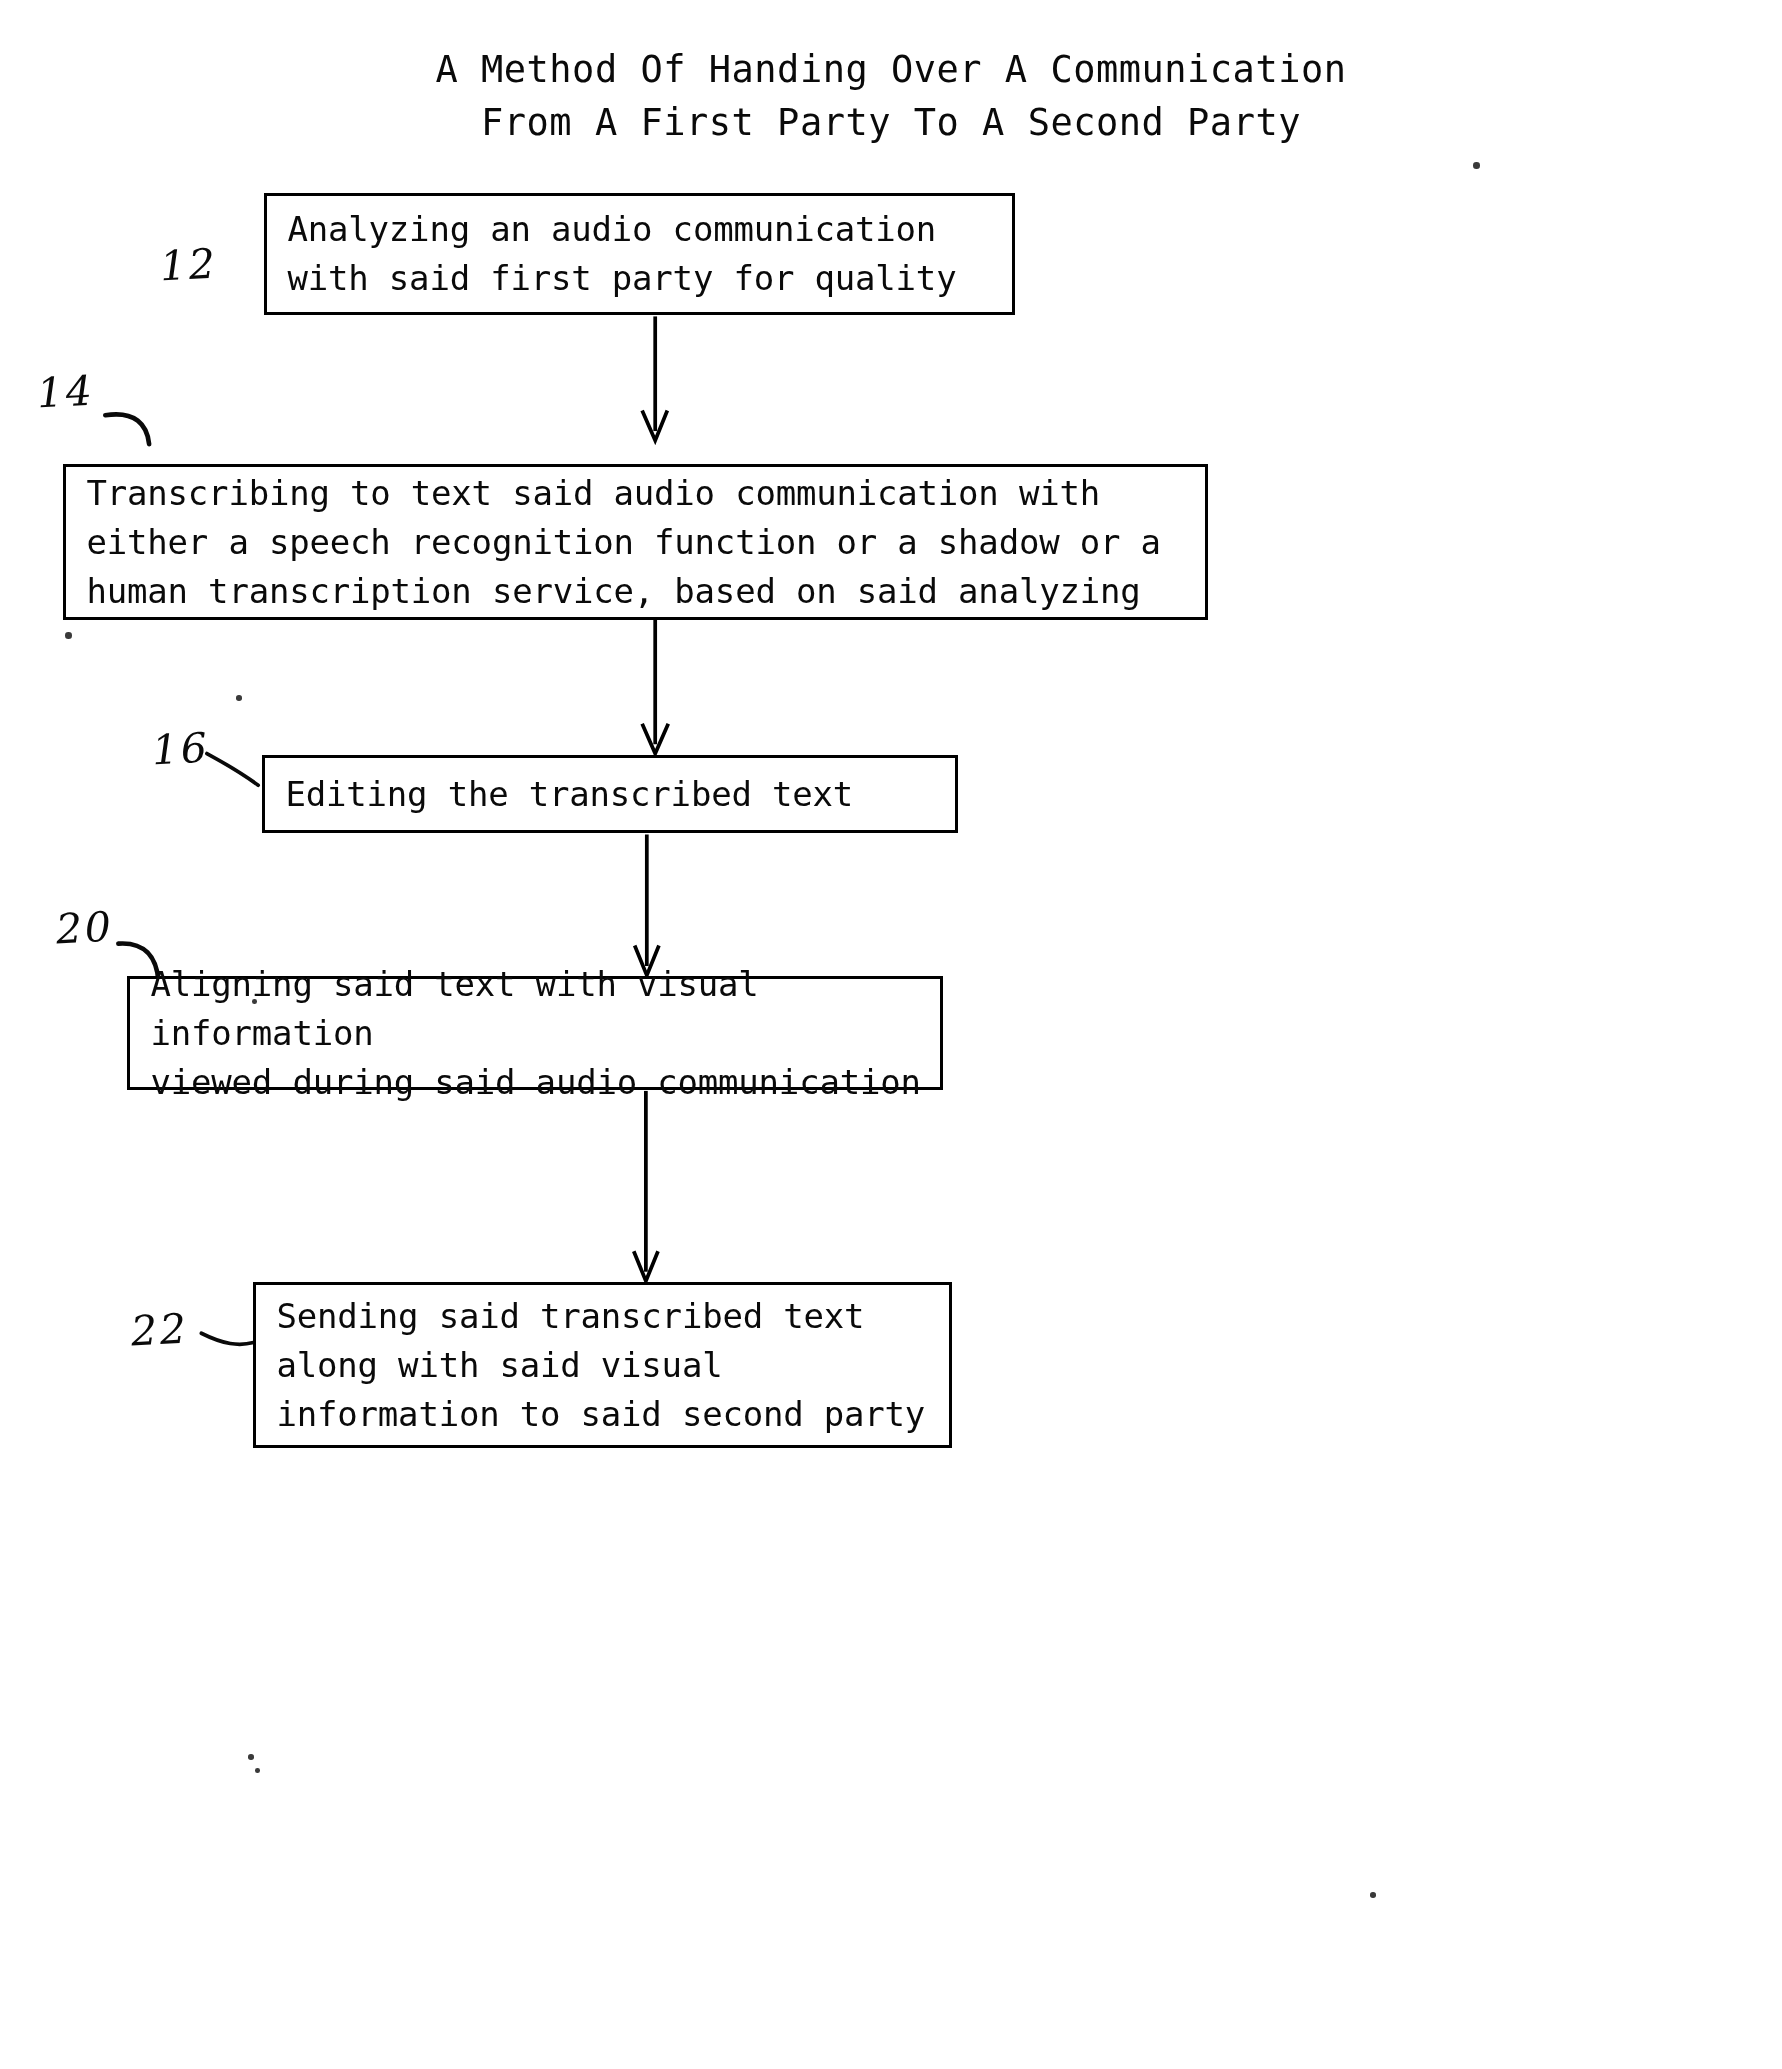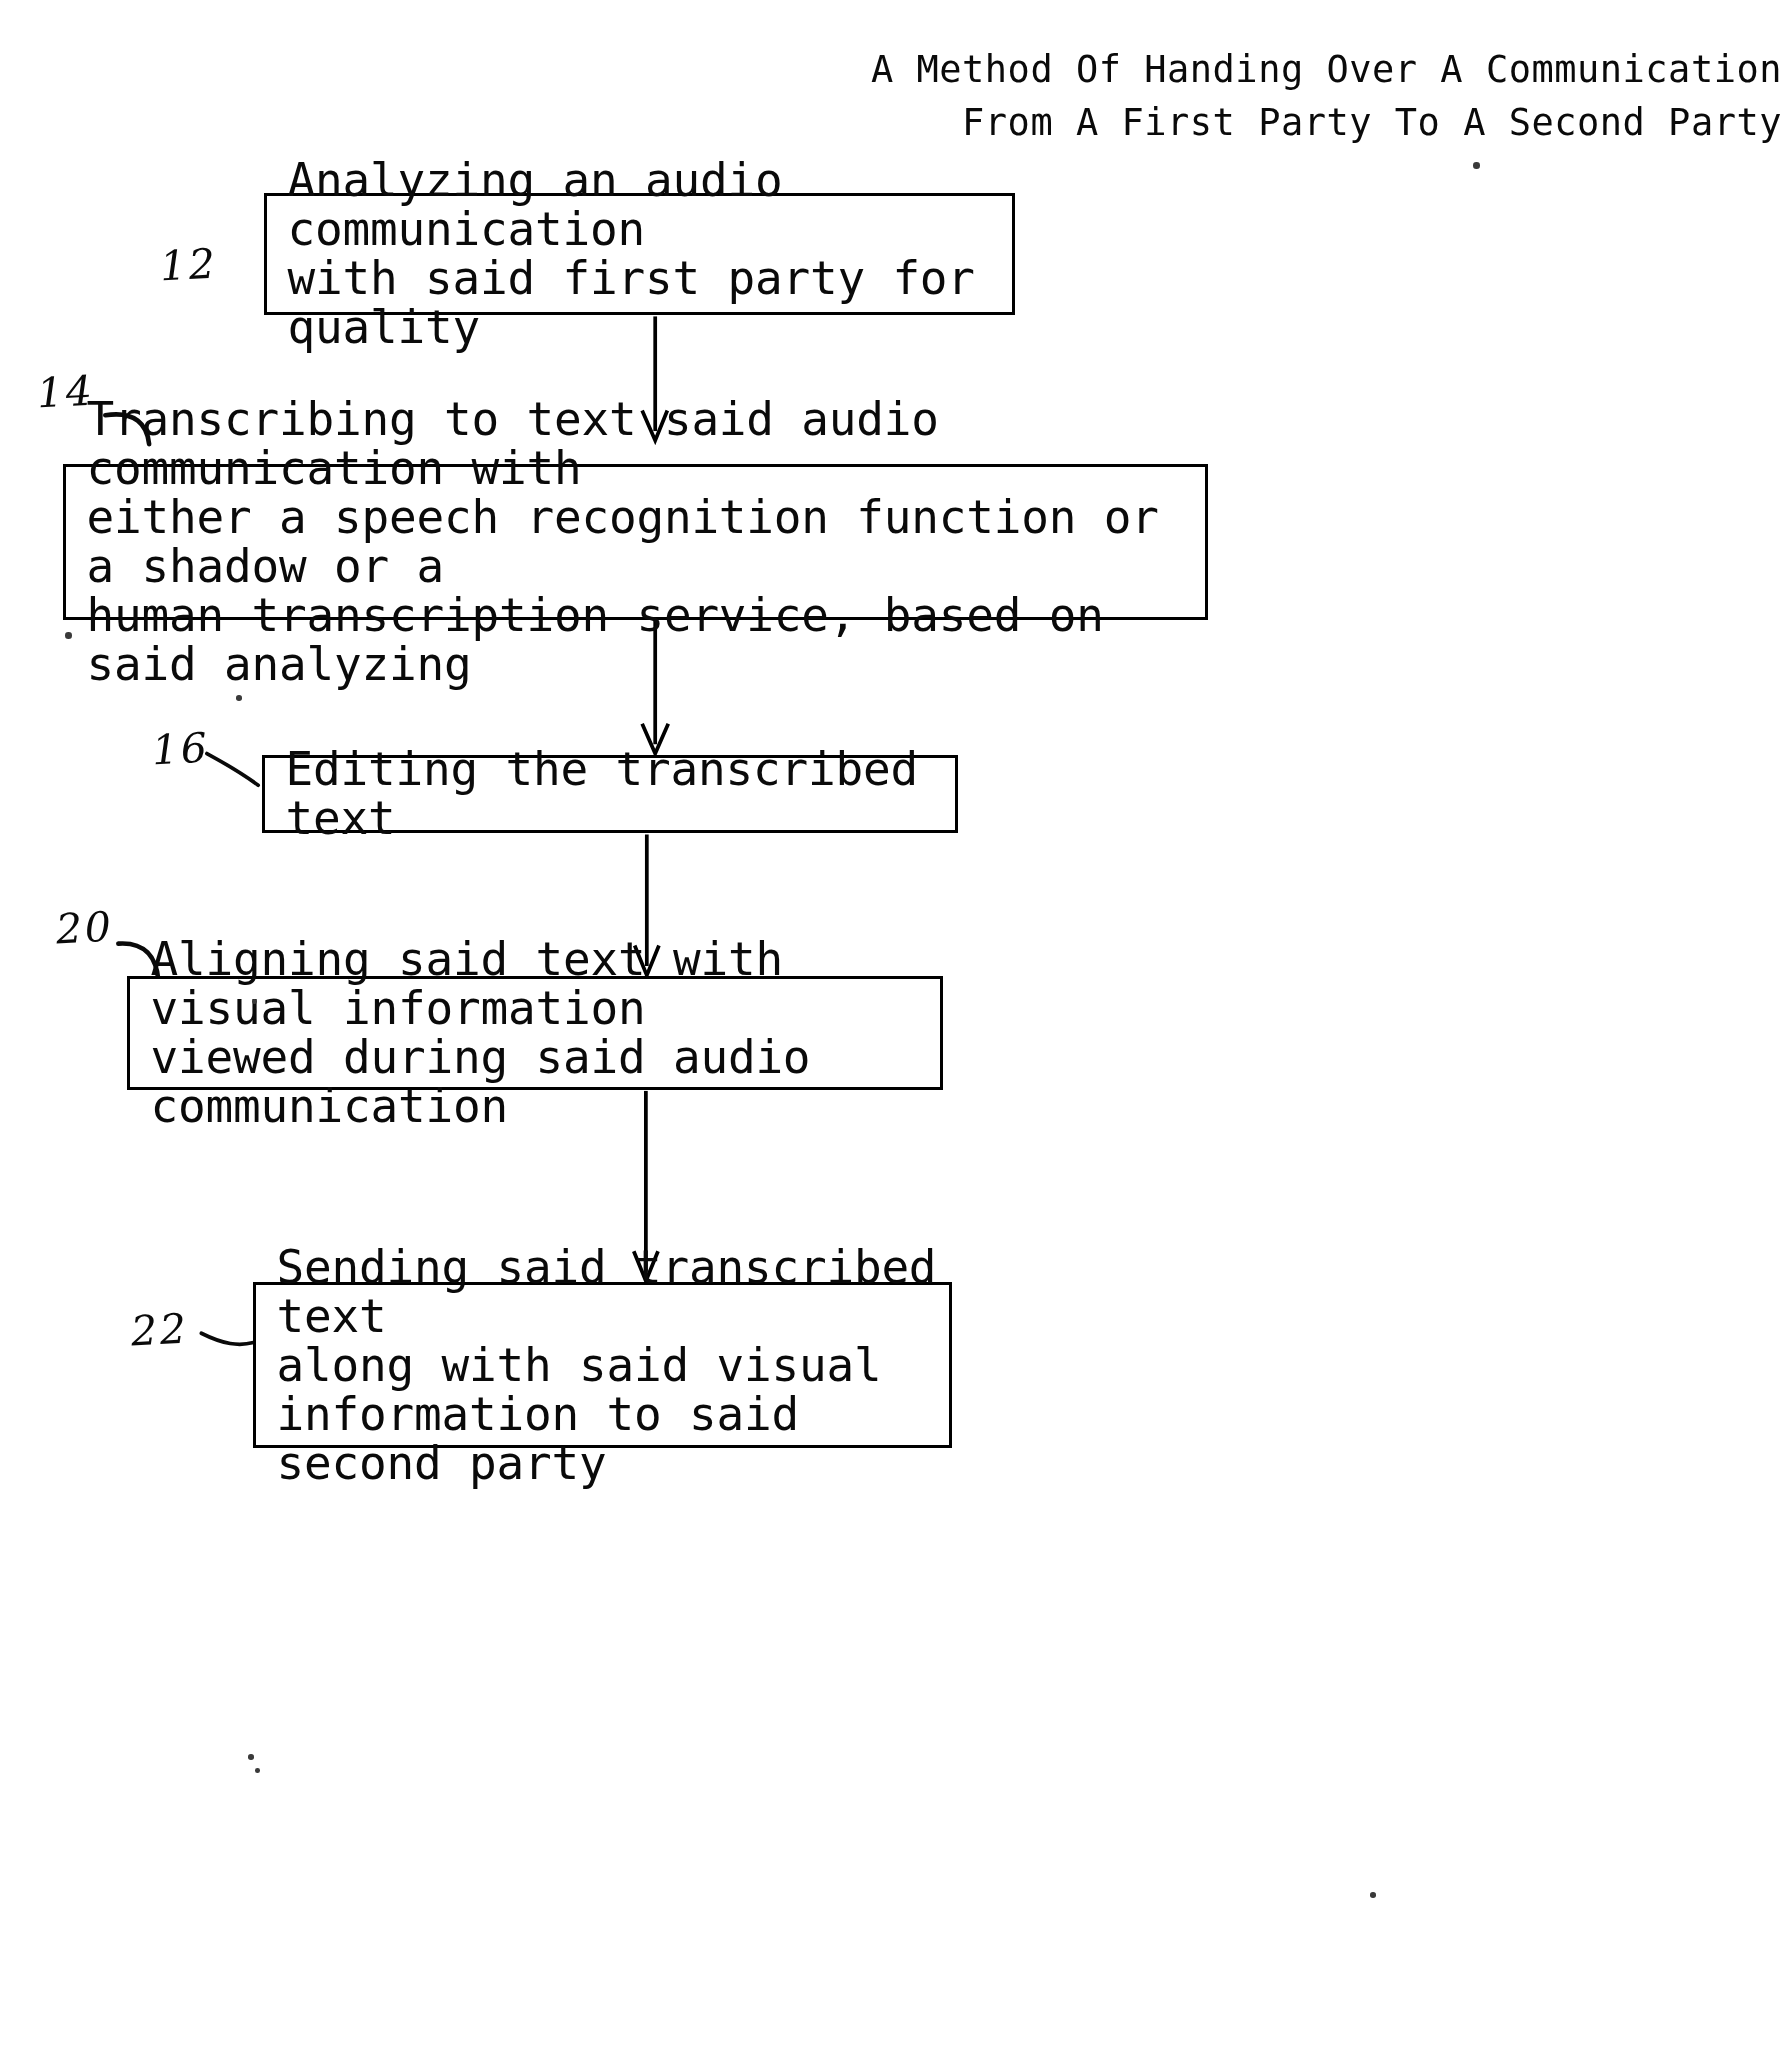--- a/index.html
+++ b/index.html
@@ -15,41 +15,41 @@
     color: #000000;
     overflow: hidden;
   }
 
   
   #figure-title {
     position: absolute;
     top: 43px;
     left: 0;
     width: 1782px;
-    text-align: right;
+    text-align: center;
     font-family: "DejaVu Sans Mono", "Liberation Mono", monospace;
     font-size: 37px;
     line-height: 53px;
     letter-spacing: 0.5px;
     color: #0a0a0a;
     white-space: pre-line;
   }
 
   
   .flow-box {
     position: absolute;
     border: 3.7px solid #000000;
     background: #ffffff;
     box-sizing: border-box;
     display: flex;
     align-items: center;
   }
   .flow-box .box-text {
     font-family: "DejaVu Sans Mono", "Liberation Mono", monospace;
-    font-size: 46px;
+    font-size: 34px;
     line-height: 49px;
     color: #0a0a0a;
     white-space: pre-line;
     padding-left: 20.5px;
     letter-spacing: -0.2px;
   }
 
   #box-12 { left: 264px;  top: 193px;  width: 751px;  height: 122px; }
   #box-14 { left: 63px;   top: 443px;  width: 1145px; height: 156px; margin-top: 21px; }
   #box-16 { left: 262px;  top: 755px;  width: 696px;  height: 78px;  }

